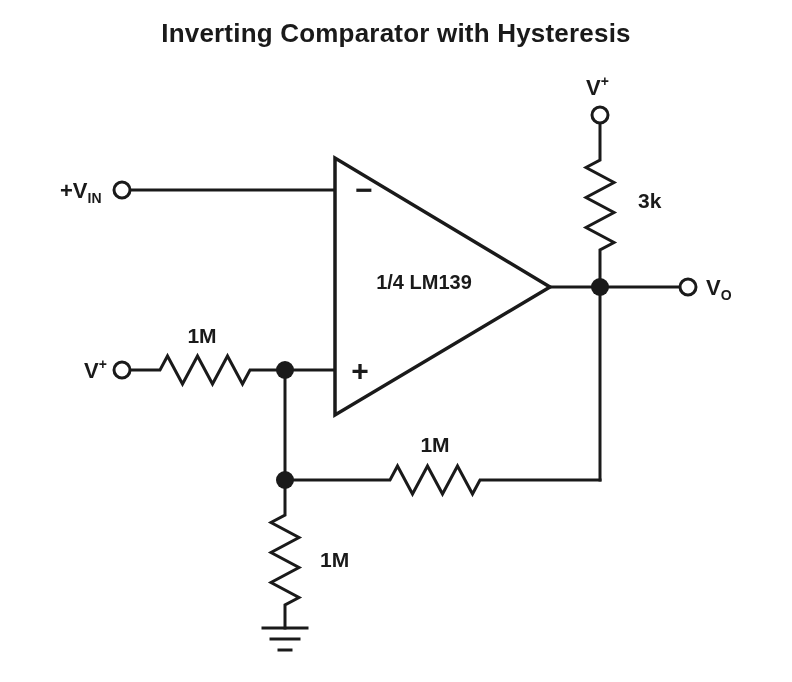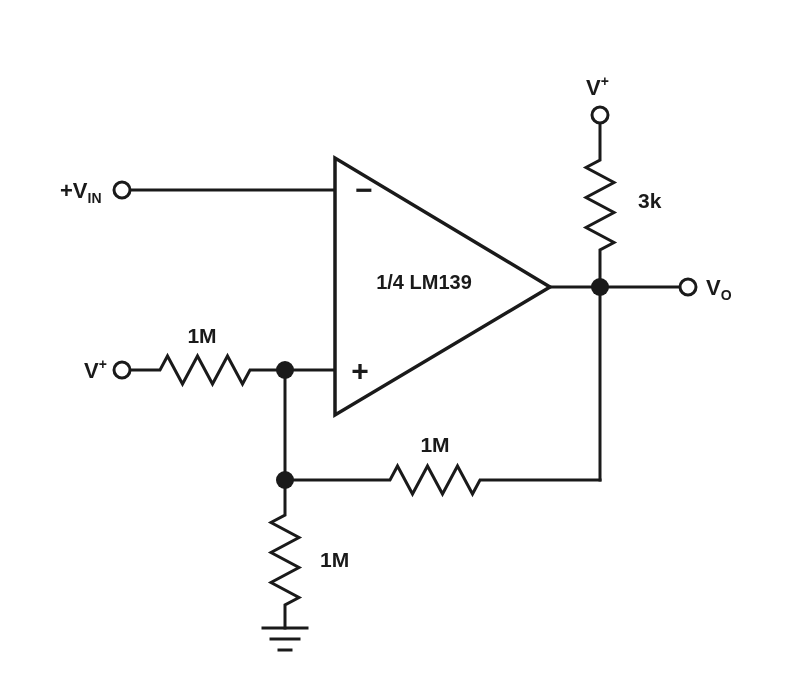--- a/index.html
+++ b/index.html
@@ -70,20 +70,21 @@
     font-weight: bold;
     color: #1a1a1a;
     letter-spacing: 0.2px;
   }
 </style>
 </head>
 <body>
 
 <div class="page">
 
+  <div class="title">Inverting Comparator with Hysteresis</div>
 
   <svg class="schematic" viewBox="0 0 792 682" xmlns="http://www.w3.org/2000/svg">
 
     <line class="wire" x1="130" y1="190" x2="335" y2="190"></line>
 
     <polyline class="wire" points="130,370 160,370 167.5,356 182.5,384 197.5,356 212.5,384 227.5,356 242.5,384 250,370 335,370"></polyline>
 
     <line class="wire" x1="285" y1="370" x2="285" y2="480"></line>
 
     <polyline class="wire" points="285,480 390,480 397.5,466 412.5,494 427.5,466 442.5,494 457.5,466 472.5,494 480,480 600,480"></polyline>

